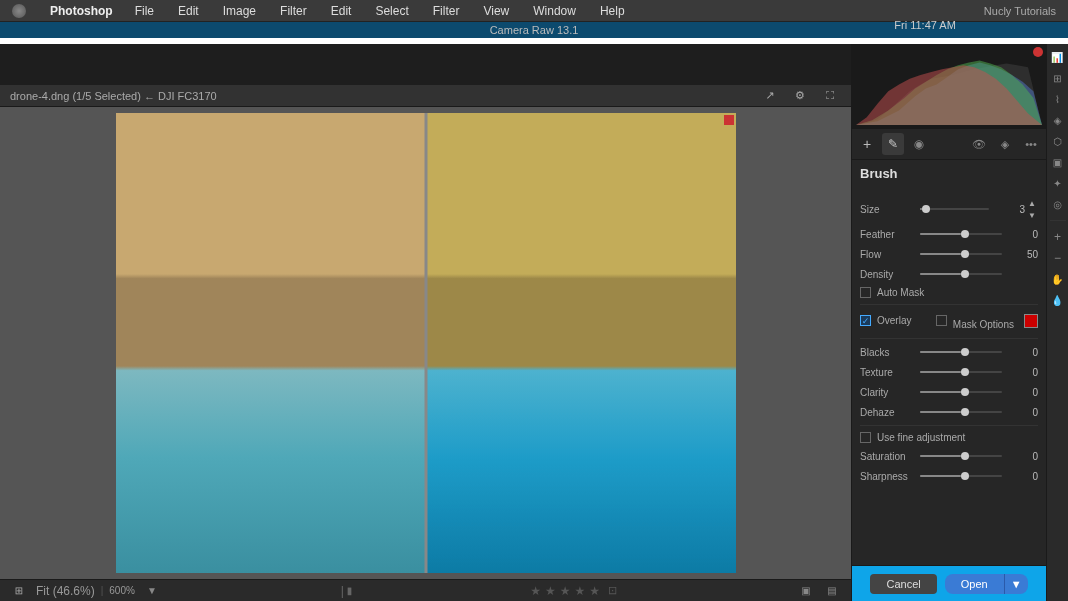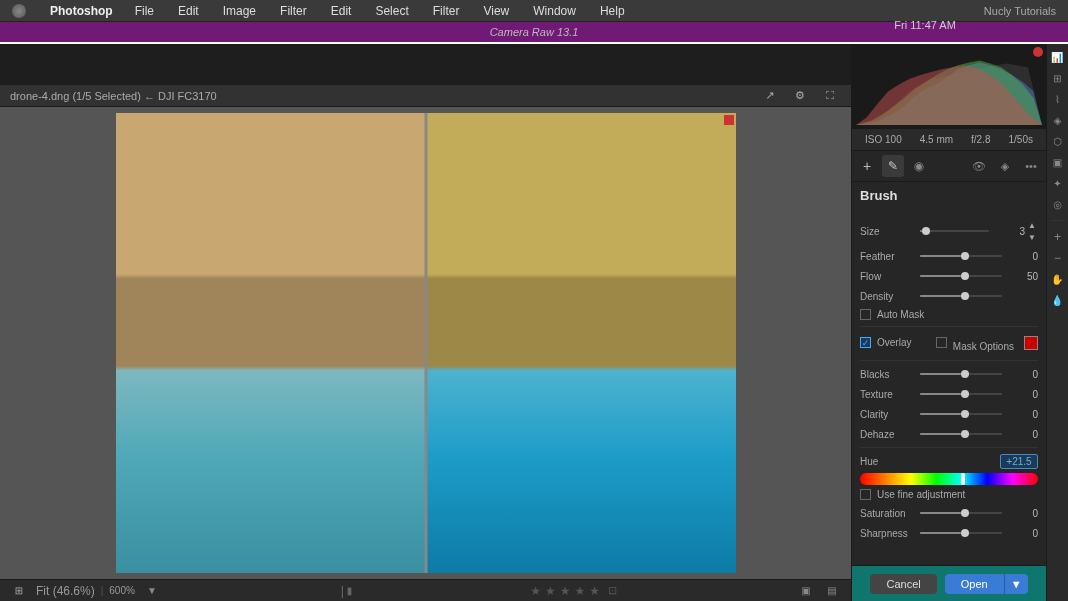--- a/index.html
+++ b/index.html
@@ -33,28 +33,27 @@
       margin-right: 4px;
     }
     #menubar .menu-item {
       cursor: pointer;
       padding: 0 2px;
     }
 
     
     #titlebar {
       height: 22px;
-      background: #701a75;
+      background: #0c4a6e;
       display: flex;
       align-items: center;
       justify-content: center;
       font-size: 11px;
       color: #bbb;
-      border-bottom: 2px solid #ffffff;
-      font-style: italic;
+      border-bottom: 6px solid #ffffff;
     }
 
     
     #main {
       display: flex;
       height: calc(601px - 44px);
     }
 
     
     #canvas-area {
@@ -339,21 +338,21 @@
       height: 100%;
       background: white;
       border-radius: 2px;
       cursor: pointer;
       left: 57%;
     }
 
     
     #panel-footer {
       height: 36px;
-      background: #0f766e;
+      background: #0ea5e9;
       display: flex;
       align-items: center;
       justify-content: center;
       gap: 8px;
       border-top: 1px solid #1a1a1a;
       padding: 0 8px;
     }
 
     .footer-btn {
       padding: 4px 16px;
@@ -533,26 +532,20 @@
         <polyline points="0,80 10,78 20,74 30,65 40,55 50,45 60,38 70,32 80,30 90,28 100,25 110,22 120,20 130,18 140,16 150,18 160,20 173,80" fill="rgba(60,60,60,0.6)" stroke="none"></polyline>
 
         <polyline points="0,80 20,76 40,65 55,50 65,42 75,38 85,30 95,22 105,18 115,15 125,18 135,22 145,28 155,35 165,45 173,80" fill="rgba(80,120,200,0.5)" stroke="none"></polyline>
 
         <polyline points="0,80 15,75 30,65 45,52 55,42 65,35 75,28 85,22 95,18 105,15 115,13 125,16 135,20 145,28 155,38 165,52 173,80" fill="rgba(80,180,80,0.5)" stroke="none"></polyline>
 
         <polyline points="0,80 10,72 20,58 30,45 40,38 50,32 60,28 70,25 80,22 90,20 100,18 110,20 120,25 130,32 140,42 150,55 160,68 173,80" fill="rgba(200,80,80,0.5)" stroke="none"></polyline>
       </svg>
     </div>
 
-    <div id="camera-info">
-      <span>ISO 100</span>
-      <span>4.5 mm</span>
-      <span>f/2.8</span>
-      <span>1/50s</span>
-    </div>
 
     <div style="display:flex;align-items:center;justify-content:space-between;padding:4px 4px;border-bottom:1px solid #1a1a1a;">
       <div style="display:flex;gap:4px;align-items:center;">
         <button class="tool-icon-btn" style="color:#bbb;font-size:14px;font-weight:300;">+</button>
         <button class="tool-icon-btn active" style="color:#ccc;font-size:12px;">✎</button>
         <button class="tool-icon-btn" style="color:#888;font-size:12px;">◉</button>
       </div>
       <div style="display:flex;gap:4px;align-items:center;">
         <button class="tool-icon-btn" style="color:#888;font-size:11px;">👁</button>
         <button class="tool-icon-btn" style="color:#888;font-size:11px;">◈</button>
@@ -672,30 +665,20 @@
           <div class="slider-track">
             <div class="slider-fill" style="width:50%"></div>
             <div class="slider-thumb" style="left:50%"></div>
           </div>
         </div>
         <span class="slider-value">0</span>
       </div>
 
       <div class="separator"></div>
 
-      <div style="margin-bottom:4px;">
-        <div style="display:flex;align-items:center;justify-content:space-between;margin-bottom:3px;">
-          <span style="font-size:10px;color:#aaa;">Hue</span>
-          <span class="hue-value-box">+21.5</span>
-        </div>
-        <div class="hue-slider-container">
-          <div class="hue-gradient"></div>
-          <div class="hue-thumb" style="left:57%;"></div>
-        </div>
-      </div>
 
       <div class="checkbox-row">
         <div class="checkbox"></div>
         <span>Use fine adjustment</span>
       </div>
 
       <div class="slider-row">
         <span class="slider-label">Saturation</span>
         <div class="slider-container">
           <div class="slider-track">
@@ -714,21 +697,21 @@
             <div class="slider-thumb" style="left:50%"></div>
           </div>
         </div>
         <span class="slider-value">0</span>
       </div>
 
     </div>
 
     <div id="panel-footer">
       <button class="footer-btn cancel">Cancel</button>
-      <div style="display:flex;border-radius:3px;overflow:hidden;">
+      <div style="display:flex;border-radius:8px;overflow:hidden;">
         <button class="footer-btn open" style="border-radius:4px 0 0 4px;">Open</button>
         <button class="footer-btn open-arrow" style="border-radius:0 4px 4px 0;">▼</button>
       </div>
     </div>
 
   </div>
 
   <div id="icon-strip">
     <button class="icon-strip-btn active">📊</button>
     <button class="icon-strip-btn">⊞</button>

